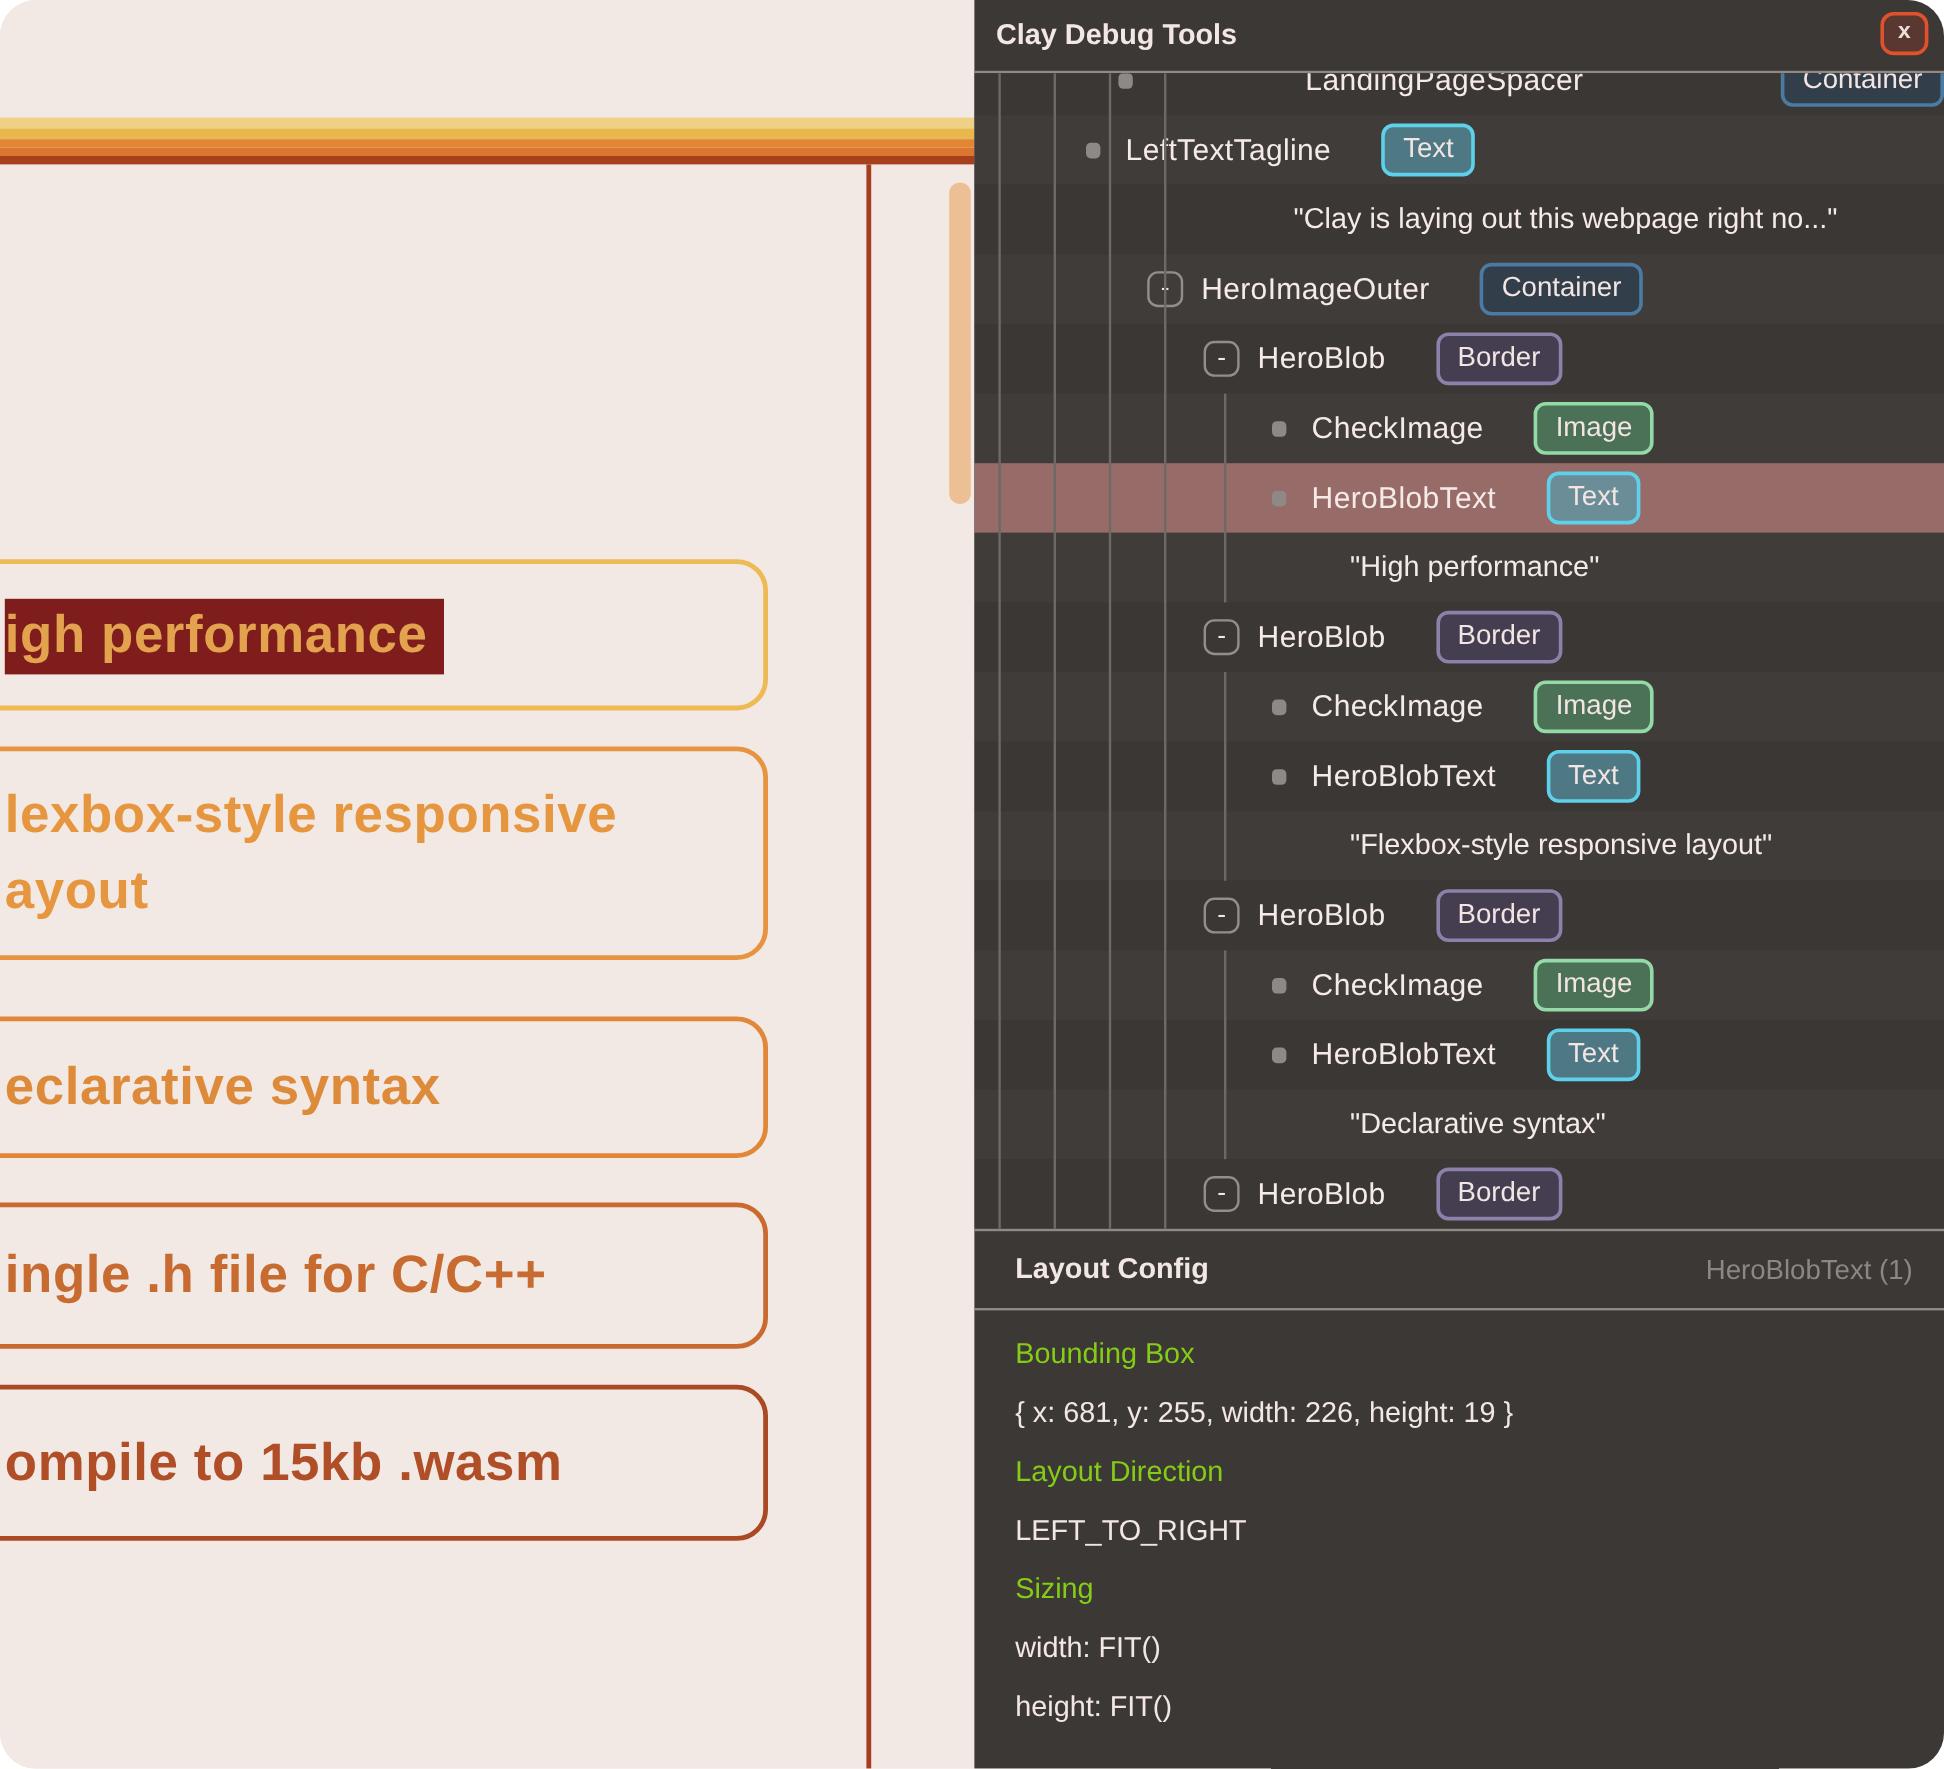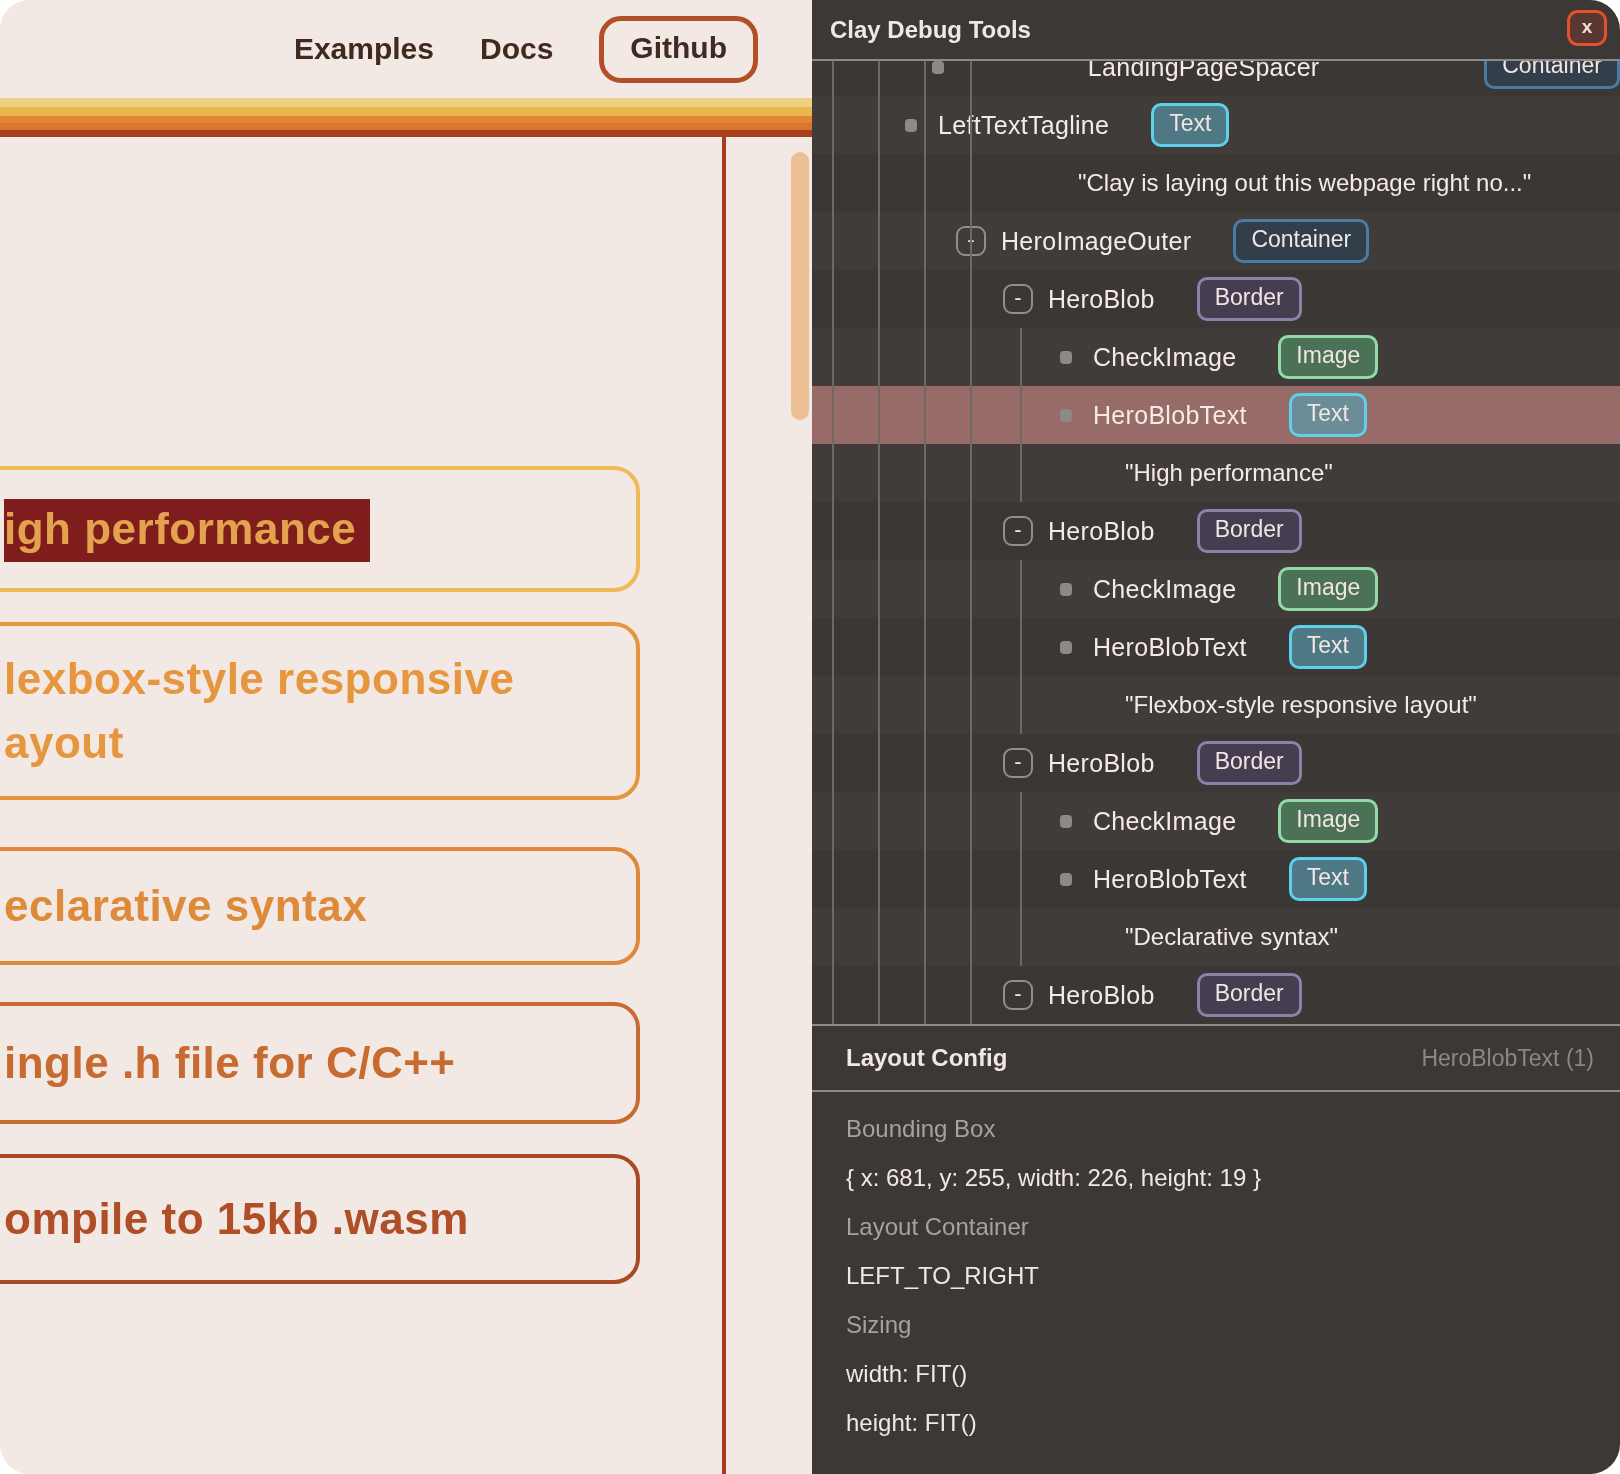--- a/index.html
+++ b/index.html
@@ -64,36 +64,29 @@
   .g1{left:20px;} .g2{left:66px;} .g3{left:112px;} .g4{left:158px;}
   .seg{position:absolute;left:208px;width:2px;height:174px;background:#6d6965;pointer-events:none;}
   .s1{top:267px;} .s2{top:499px;} .s3{top:731px;}
   .cfg-head{position:absolute;top:1024px;left:0;right:0;height:68px;border-top:2px solid #8f8a86;
          border-bottom:2px solid #8f8a86;display:flex;align-items:center;justify-content:space-between;
          padding:0 26px 0 34px;}
   .cfg-title{font-size:24px;font-weight:bold;color:#f3e7e4;}
   .cfg-selected{font-size:23px;color:#8d8783;}
   .cfg-body{position:absolute;top:1092px;left:0;right:0;bottom:0;padding:12px 0 0 34px;font-size:24px;}
   .cfg-body div{line-height:49px;white-space:nowrap;}
-  .cfg-label{color:#a3a3a3;}
+  .cfg-label{color:#84cc16;}
   .cfg-value{color:#f3e7e4;}
 </style>
 </head>
 <body>
 
 <div class="screen">
 
   <div class="page">
-    <div class="nav">
-      <div id="nav-links" style="display:flex;gap:46px;">
-          <span class="nav-link">Examples</span>
-          <span class="nav-link">Docs</span>
-        </div>
-      <button class="github-btn">Github</button>
-    </div>
     <div class="stripes">
         <i></i>
         <i></i>
         <i></i>
         <i></i>
         <i></i>
       </div>
     <div class="features" id="features">
         <div class="fbox hl-text">
           <div class="fline"><span>igh performance</span></div>
@@ -211,21 +204,21 @@
         </div>
     </div>
 
     <div class="cfg-head">
       <span class="cfg-title">Layout Config</span>
       <span class="cfg-selected">HeroBlobText (1)</span>
     </div>
     <div class="cfg-body" id="cfg-body">
         <div class="cfg-label">Bounding Box</div>
         <div class="cfg-value">{ x: 681, y: 255, width: 226, height: 19 }</div>
-        <div class="cfg-label">Layout Container</div>
+        <div class="cfg-label">Layout Direction</div>
         <div class="cfg-value">LEFT_TO_RIGHT</div>
         <div class="cfg-label">Sizing</div>
         <div class="cfg-value">width: FIT()</div>
         <div class="cfg-value">height: FIT()</div>
       </div>
   </div>
 
 </div>
 
 </body></html>

